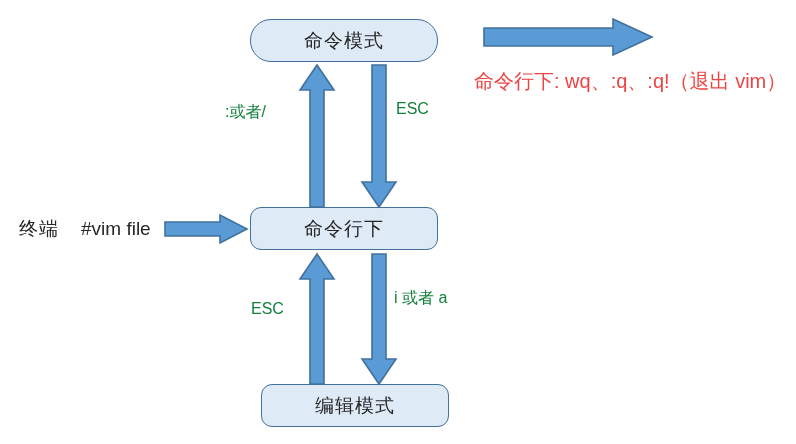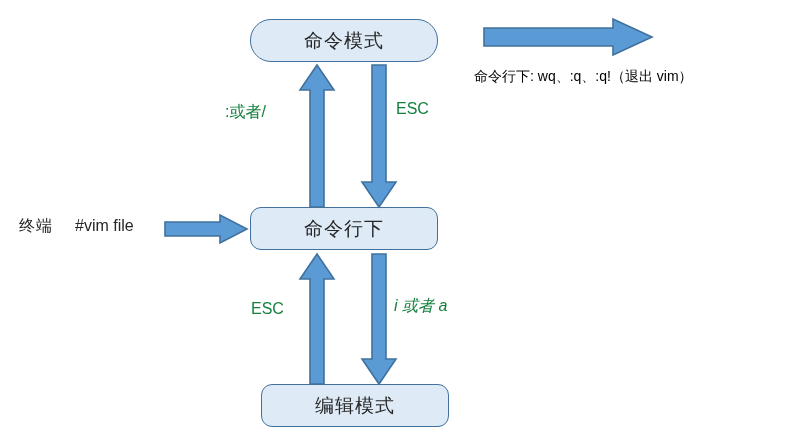--- a/index.html
+++ b/index.html
@@ -52,37 +52,37 @@
   
   .label {
     position: absolute;
     color: #15803d;
     font-size: 16px;
     white-space: nowrap;
   }
   #label-colon-or   { left: 225px; top: 102px; }
   #label-esc-upper  { left: 396px; top: 100px; }
   #label-esc-lower  { left: 251px; top: 300px; }
-  #label-i-or-a     { left: 394px; top: 296px; font-style: italic; }
+  #label-i-or-a     { left: 394px; top: 288px; }
 
   #label-terminal {
     position: absolute;
     left: 19px; top: 216px;
     color: #262626;
-    font-size: 16px;
+    font-size: 19px;
     white-space: nowrap;
   }
   #label-terminal .term-word { letter-spacing: 1px; }
   #label-terminal .term-cmd  { margin-left: 22px; }
 
   #label-exit-hint {
     position: absolute;
     left: 474px; top: 68px;
-    color: #000000;
-    font-size: 14px;
+    color: #ef4444;
+    font-size: 20px;
     white-space: nowrap;
   }
 </style>
 </head>
 <body>
 
 <div id="canvas">
 
   <div class="mode-box" id="box-command">命令模式</div>
 

